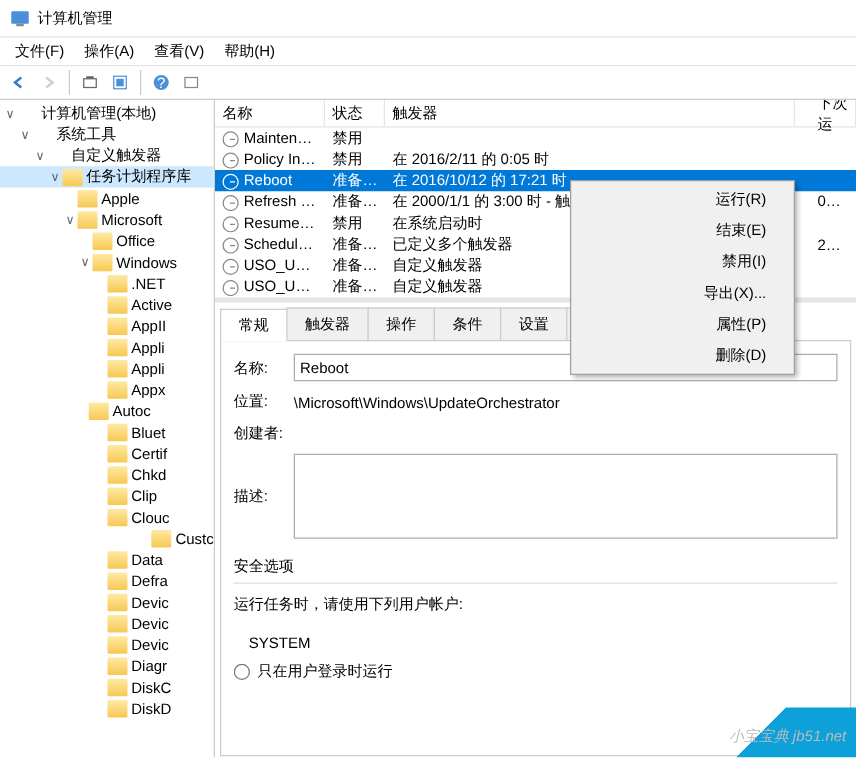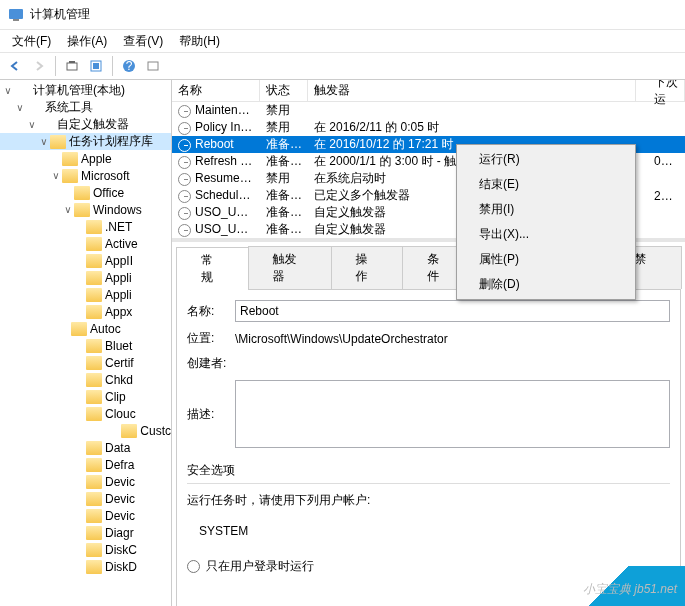--- a/index.html
+++ b/index.html
@@ -23,24 +23,24 @@
 .thead { display: flex; background: #fff; border-bottom: 1px solid #e5e5e5; height: 22px; align-items: center; }
 .thead div { padding: 0 6px; border-right: 1px solid #e5e5e5; height: 100%; display: flex; align-items: center; }
 .col-name { width: 88px; } .col-state { width: 48px; } .col-trig { width: 328px; } .col-next { flex: 1; margin-left: 12px; }
 .trow { display: flex; height: 17px; align-items: center; }
 .trow div { padding: 0 6px; overflow: hidden; white-space: nowrap; text-overflow: ellipsis; }
 .trow.hl { background: #0078d7; color: #fff; }
 .clock { width: 13px; height: 13px; border: 1px solid #888; border-radius: 50%; margin-right: 4px; flex-shrink: 0; position: relative; display: inline-block; vertical-align: middle; }
 .clock::after { content: ''; position: absolute; width: 4px; height: 1px; background: #888; top: 5px; left: 5px; }
 .trow.hl .clock { border-color: #fff; } .trow.hl .clock::after { background: #fff; }
 .ctxmenu { position: absolute; left: 456px; top: 144px; width: 180px; background: #f0f0f0; border: 1px solid #a0a0a0; box-shadow: 2px 2px 4px rgba(0,0,0,.3); z-index: 100; padding: 2px; }
-.ctxmenu div { padding: 4px 20px; cursor: default; }
+.ctxmenu div { padding: 4px 20px; cursor: default; text-align: right; }
 .details { flex: 1; padding: 4px; overflow: hidden; }
 .tabs { display: flex; border-bottom: 1px solid #ccc; }
-.tab { padding: 4px 24px; border: 1px solid #ccc; border-bottom: none; background: #f0f0f0; margin-right: -1px; cursor: default; }
+.tab { padding: 4px 14px; border: 1px solid #ccc; border-bottom: none; background: #f0f0f0; margin-right: -1px; cursor: default; }
 .tab.active { background: #fff; position: relative; top: 1px; }
 .tabbody { border: 1px solid #ccc; border-top: none; padding: 10px; height: calc(100% - 24px); }
 .frow { display: flex; align-items: center; margin-bottom: 8px; }
 .frow label { width: 48px; }
 .frow input[type=text] { flex: 1; border: 1px solid #abadb3; padding: 2px 4px; height: 22px; }
 .frow textarea { flex: 1; border: 1px solid #abadb3; height: 68px; resize: none; }
 .secopts { margin-top: 14px; }
 .secbox { border-top: 1px solid #ddd; padding-top: 8px; margin-top: 4px; }
 .watermark { position: absolute; right: 8px; bottom: 8px; color: #bbb; font-style: italic; pointer-events: none; }
 .corner { position: absolute; right: 0; bottom: 0; width: 120px; height: 40px; background: linear-gradient(135deg, transparent 40%, #0ea0d8 40%); }
@@ -337,21 +337,21 @@
             <label>创建者:</label>
           </div>
         <div class="frow" style="align-items:center">
             <label>描述:</label>
             <textarea style=""></textarea>
           </div>
         <div class="secopts">
           <div>安全选项</div>
           <div class="secbox">
             <div style="margin-bottom:15px">运行任务时，请使用下列用户帐户:</div>
-            <div style="margin-left:12px;margin-bottom:20px">SYSTEM</div>
+            <div style="margin-left:12px;margin-bottom:8px">SYSTEM</div>
             <div style="display:flex;align-items:center;gap:6px">
                 <input type="radio" style="">
                 <span>只在用户登录时运行</span>
               </div>
           </div>
         </div>
       </div>
     </div>
   </div>
 </div>

